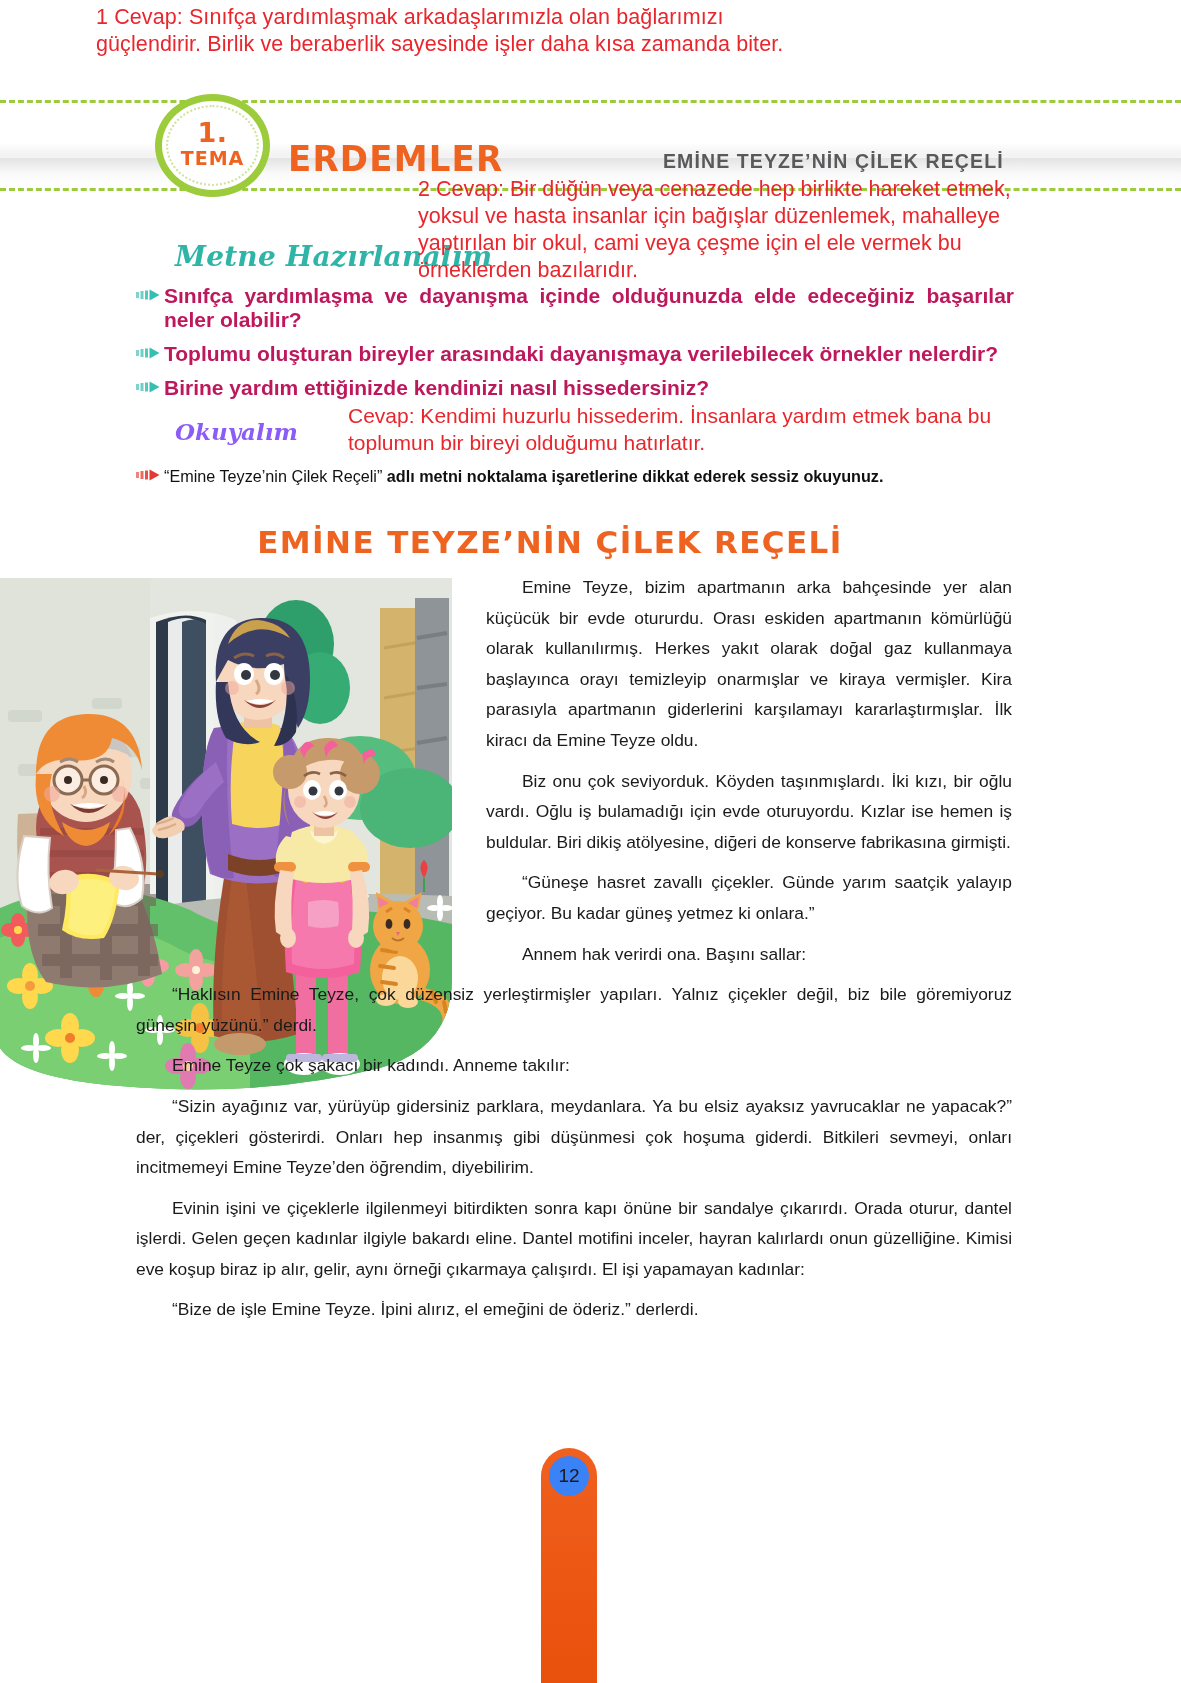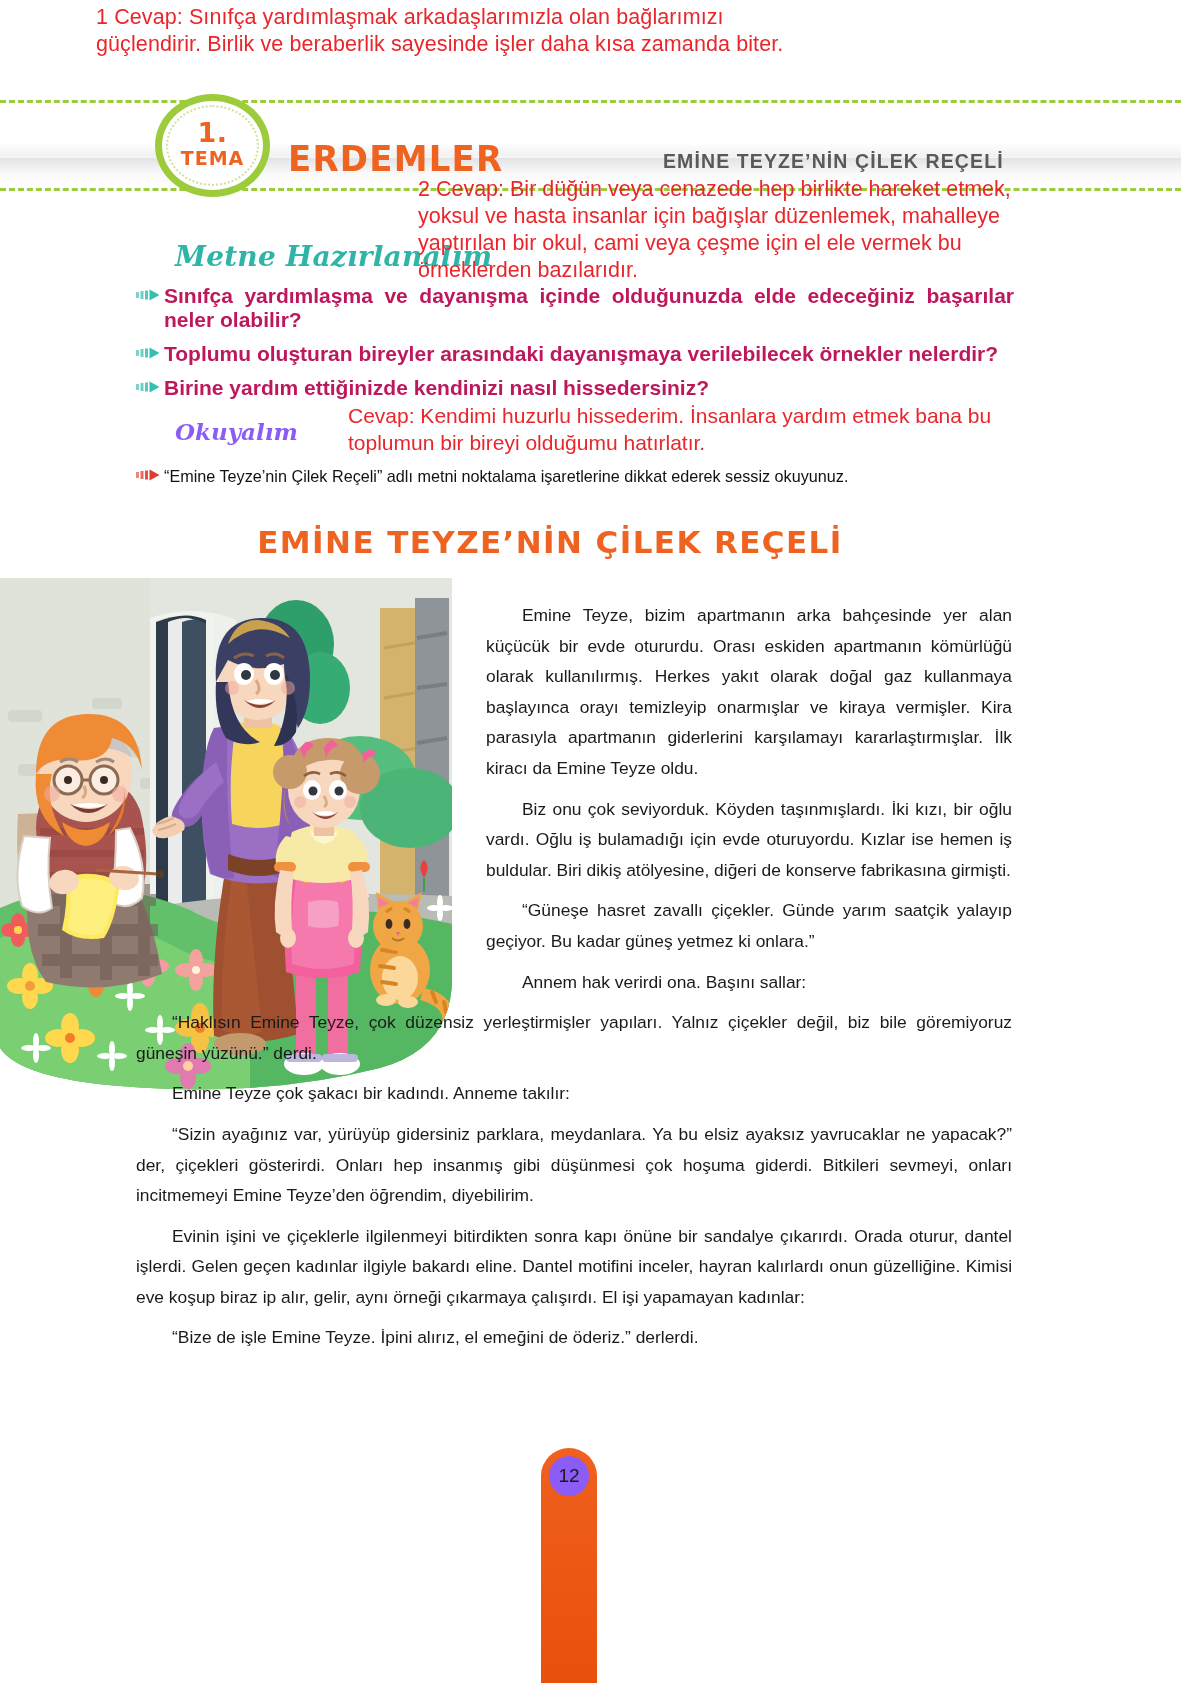--- a/index.html
+++ b/index.html
@@ -104,21 +104,21 @@
   }
   .ann-three{
     position:absolute;left:348px;top:402px;width:680px;
     color:#e8262c;font-size:21px;line-height:27px;
     z-index:7;
   }
 
   .readline{position:absolute;left:136px;top:465px;width:900px;display:flex;align-items:flex-start;}
   .readline .arrow{padding-top:3px;}
   .readtext{font-size:16.2px;line-height:22px;color:#111;}
-  .readtext b{font-weight:normal;}
+  .readtext b{font-weight:bold;}
   .readtext .norm{font-weight:normal;}
 
   
   .story-title{
     position:absolute;left:0;top:524px;width:1100px;text-align:center;
     color:#ef6321;font-size:31px;font-weight:bold;letter-spacing:1.4px;
     font-family:"DejaVu Sans", sans-serif;
   }
 
   
@@ -126,37 +126,36 @@
     position:absolute;left:0;top:578px;width:452px;height:520px;
     overflow:hidden;
   }
   .illus svg{display:block;}
 
   
   .story{
     position:absolute;left:136px;top:572px;width:876px;
     font-size:17.4px;line-height:30.6px;color:#1a1a1a;
     text-align:justify;
-    margin-top:28px;
   }
   .story p{margin:0 0 10px 0;text-indent:36px;}
   .story p.narrow{
     width:526px;margin-left:350px;
   }
   .story p.full{width:876px;margin-left:0;}
 
   
   .pagenum-bar{
     position:absolute;left:541px;top:1448px;width:56px;height:235px;
     background:linear-gradient(180deg,#f0601f 0%,#ee5a17 35%,#e8510c 100%);
     border-radius:28px 28px 0 0;
   }
   .pagenum-circle{
     position:absolute;left:549px;top:1456px;width:40px;height:40px;
-    border-radius:50%;background:#8b5cf6;
+    border-radius:50%;background:#3b82f6;
     display:flex;align-items:center;justify-content:center;
     font-size:19px;color:#1a1a1a;
   }
 </style>
 </head>
 <body>
 
 <div class="page">
 
   <div class="ann-top">1 Cevap: Sınıfça yardımlaşmak arkadaşlarımızla olan bağlarımızı güçlendirir. Birlik ve beraberlik sayesinde işler daha kısa zamanda biter.</div>

